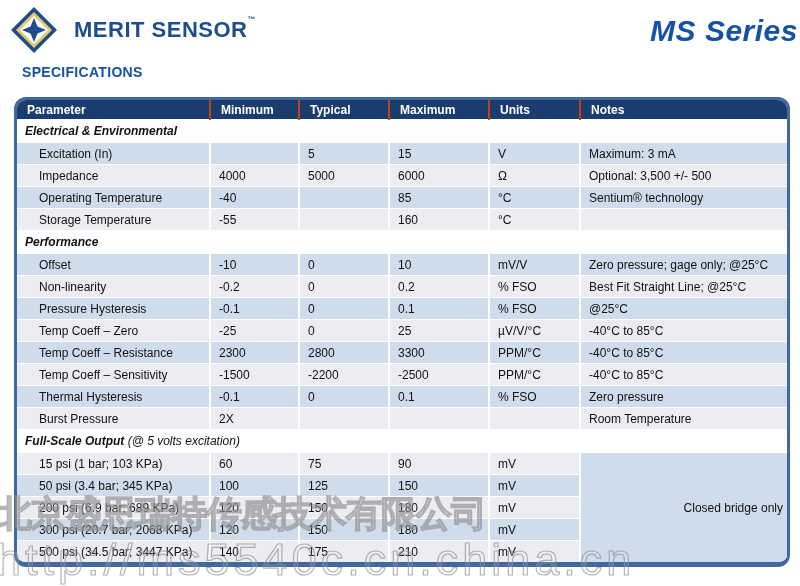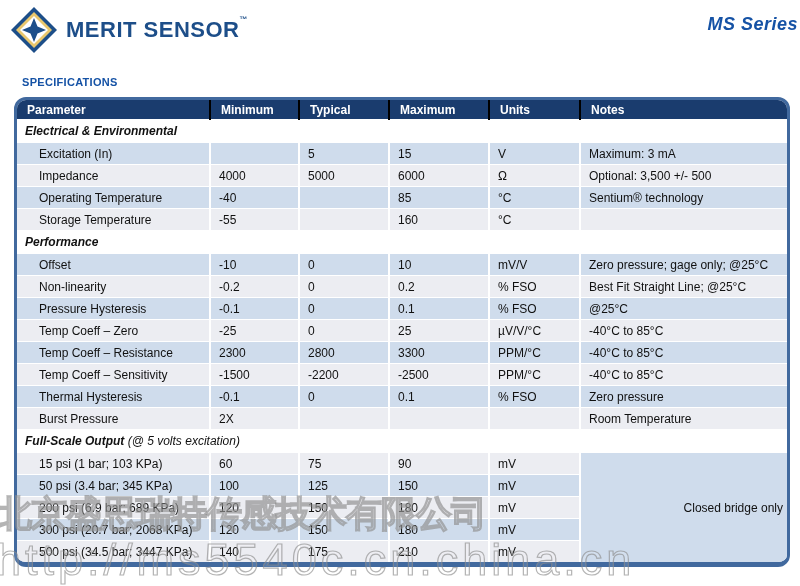--- a/index.html
+++ b/index.html
@@ -11,46 +11,46 @@
     --border-blue:#41699e;
     --ink:#111111;
   }
   html,body{margin:0;padding:0;}
   body{font-family:"Liberation Sans",sans-serif;background:#ffffff;}
   .page{position:relative;width:800px;height:586px;background:#fff;overflow:hidden;}
 
   
   .brand{position:absolute;left:10px;top:6px;display:flex;align-items:center;gap:8px;}
   .brand svg{display:block;}
-  .brand-text{color:var(--brand);font-weight:bold;font-size:22px;letter-spacing:.5px;white-space:nowrap;}
+  .brand-text{color:var(--brand);font-weight:bold;font-size:22px;letter-spacing:.5px;white-space:nowrap;margin-left:8px;}
   .tm{font-size:8px;vertical-align:top;position:relative;top:-2px;font-weight:bold;color:var(--brand);}
-  .series{position:absolute;right:2px;top:14px;color:var(--accent);font-size:18px;font-weight:bold;font-style:italic;letter-spacing:.5px;}
-
-  
-  .spec-title{position:absolute;left:22px;top:76px;color:var(--accent);font-size:11px;font-weight:bold;letter-spacing:.3px;}
+  .series{position:absolute;right:2px;top:14px;color:var(--accent);font-size:30px;font-weight:bold;font-style:italic;letter-spacing:.5px;}
+
+  
+  .spec-title{position:absolute;left:22px;top:64px;color:var(--accent);font-size:14px;font-weight:bold;letter-spacing:.3px;}
 
   
   .table-wrap{
     position:absolute;left:14px;top:97px;width:776px;
     border:3px solid var(--border-blue);
     border-bottom-width:5px;
     border-radius:12px;
     overflow:hidden;
     background:#fff;
     box-sizing:border-box;
   }
   table{border-collapse:collapse;width:100%;table-layout:fixed;}
   col.c0{width:193px;} col.c1{width:89px;} col.c2{width:90px;}
   col.c3{width:100px;} col.c4{width:91px;} col.c5{width:auto;}
 
   th{
     background:var(--navy);color:#fff;font-size:12px;font-weight:bold;
     text-align:left;height:19px;padding:0 0 0 10px;
   }
-  th + th{border-left:2px solid #000000;}
+  th + th{border-left:2px solid #c2410c;}
 
   td{font-size:12px;color:var(--ink);height:21px;padding:0 4px 0 8px;
      white-space:nowrap;overflow:hidden;}
   tr.sec td{background:#fff;font-weight:bold;height:22px;padding-left:8px;border-top:1px solid #fff;font-style:italic;}
   tr.sec .sec-r{font-weight:normal;}
   tr.data td{border-top:1px solid #fff;}
   tr.data td + td{border-left:2px solid #fff;}
   tr.data td.p{padding-left:22px;}
   td.shade-blue{background:var(--row-blue);}
   td.shade-light{background:var(--row-light);}

